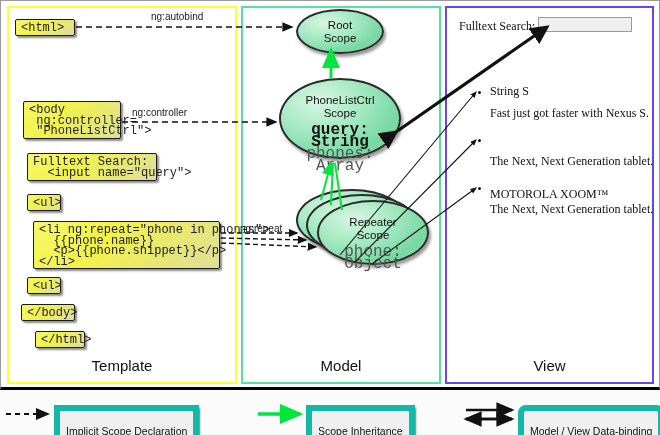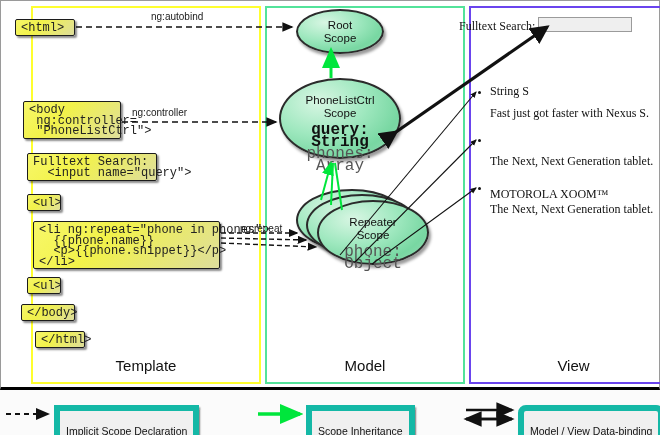--- a/index.html
+++ b/index.html
@@ -23,21 +23,20 @@
     border-right: 1px solid #9a9a9a;
     border-bottom: 3px solid #000000;
     box-sizing: border-box;
   }
   .column {
     position: absolute;
     box-sizing: border-box;
     background: transparent;
     border-width: 2px;
     border-style: solid;
-    margin-left: 24px;
   }
   #col-template { left: 6px;   top: 5px; width: 230px; height: 378px; border-color: #ffff2e; }
   #col-model    { left: 240px; top: 5px; width: 200px; height: 378px; border-color: #53e39a; }
   #col-view     { left: 444px; top: 5px; width: 209px; height: 378px; border-color: #6a44ee; }
 
   .column-label {
     position: absolute;
     width: 100%;
     text-align: center;
     bottom: 8px;

